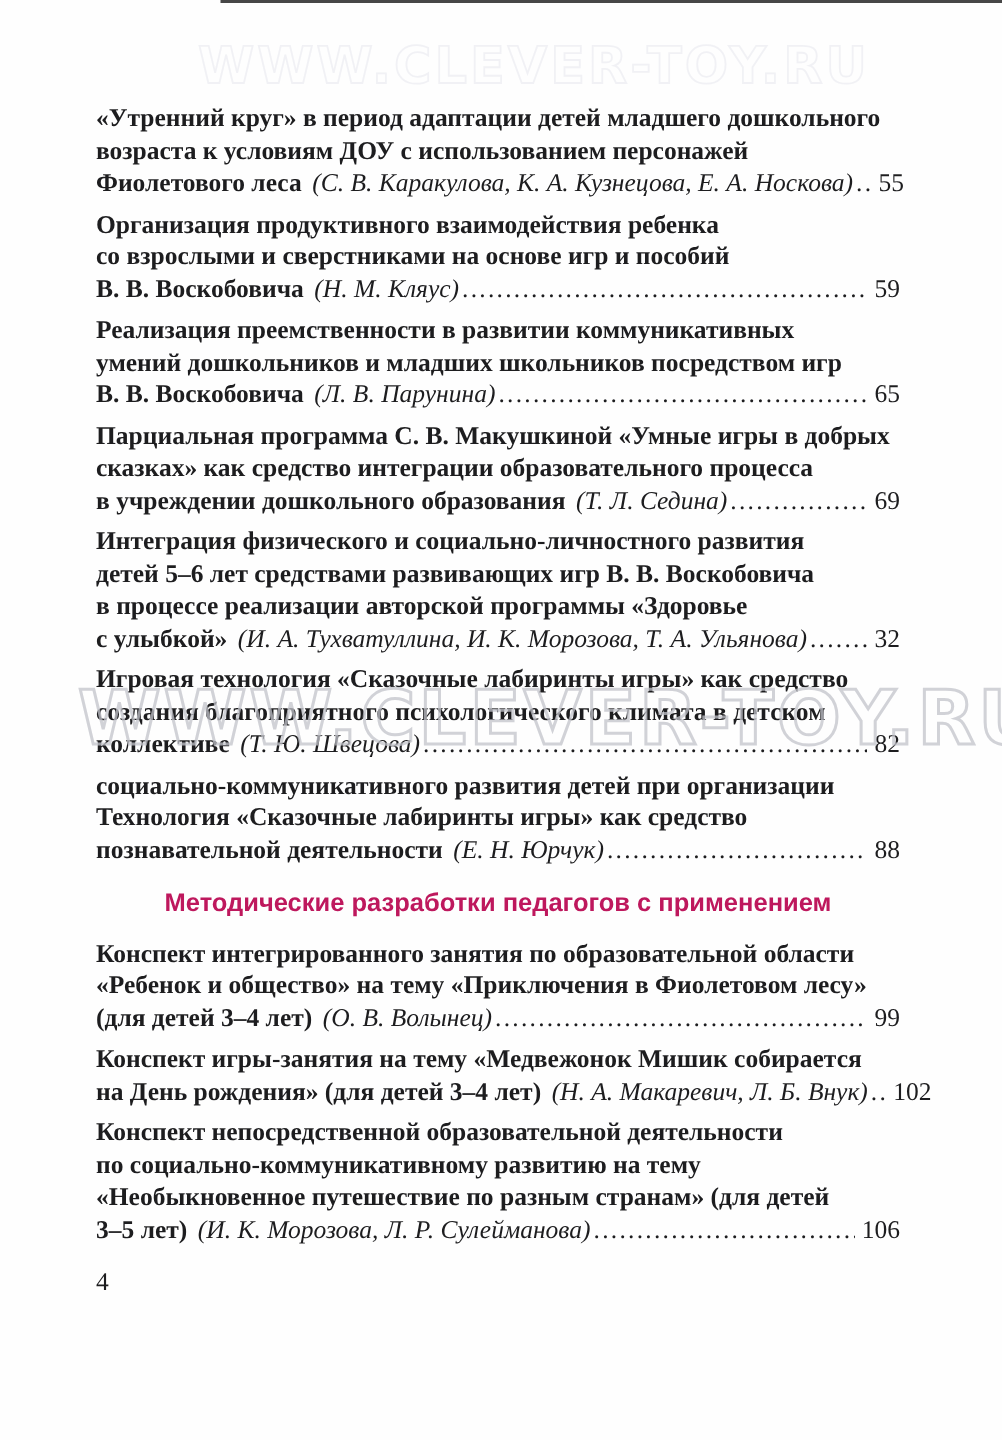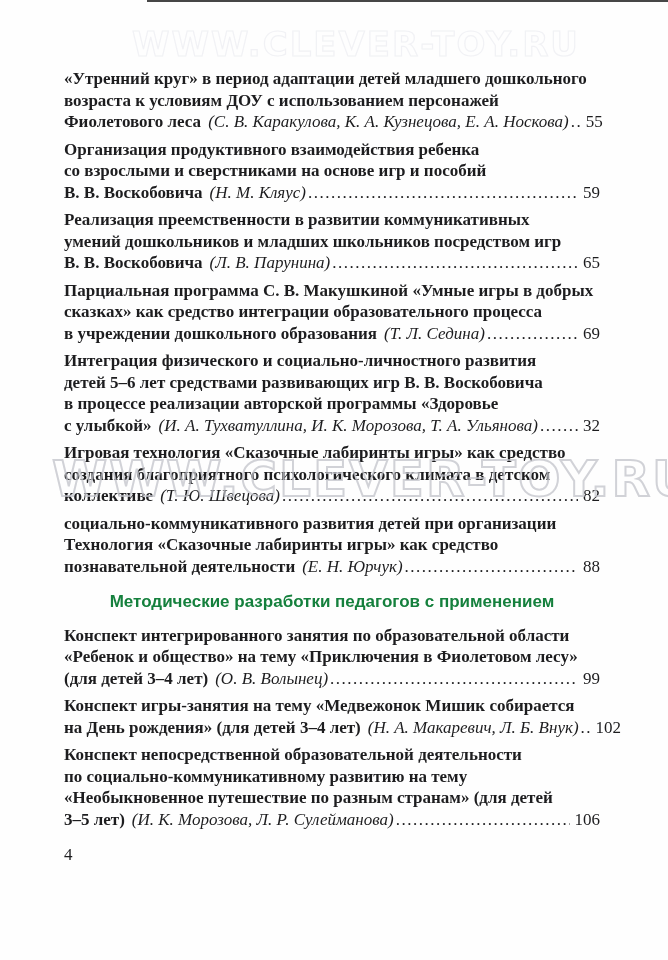--- a/index.html
+++ b/index.html
@@ -69,21 +69,21 @@
   .entry .dots::after {
     content: "..................................................................................................................................................................";
   }
   .entry .pg { font-weight: 400; margin-left: 5px; }
 
   .sec-head {
     font-family: "Liberation Sans", sans-serif;
     font-weight: 700; font-size: 17px; line-height: 21.5px;
     text-align: center;
     margin: 14px 0 12px 0;
-    color: #15803d;
+    color: #be185d;
   }
 
   .footer-num {
     margin-top: 14px;
     font-weight: 400; font-size: 17px;
   }
 </style>
 </head>
 <body>
 

